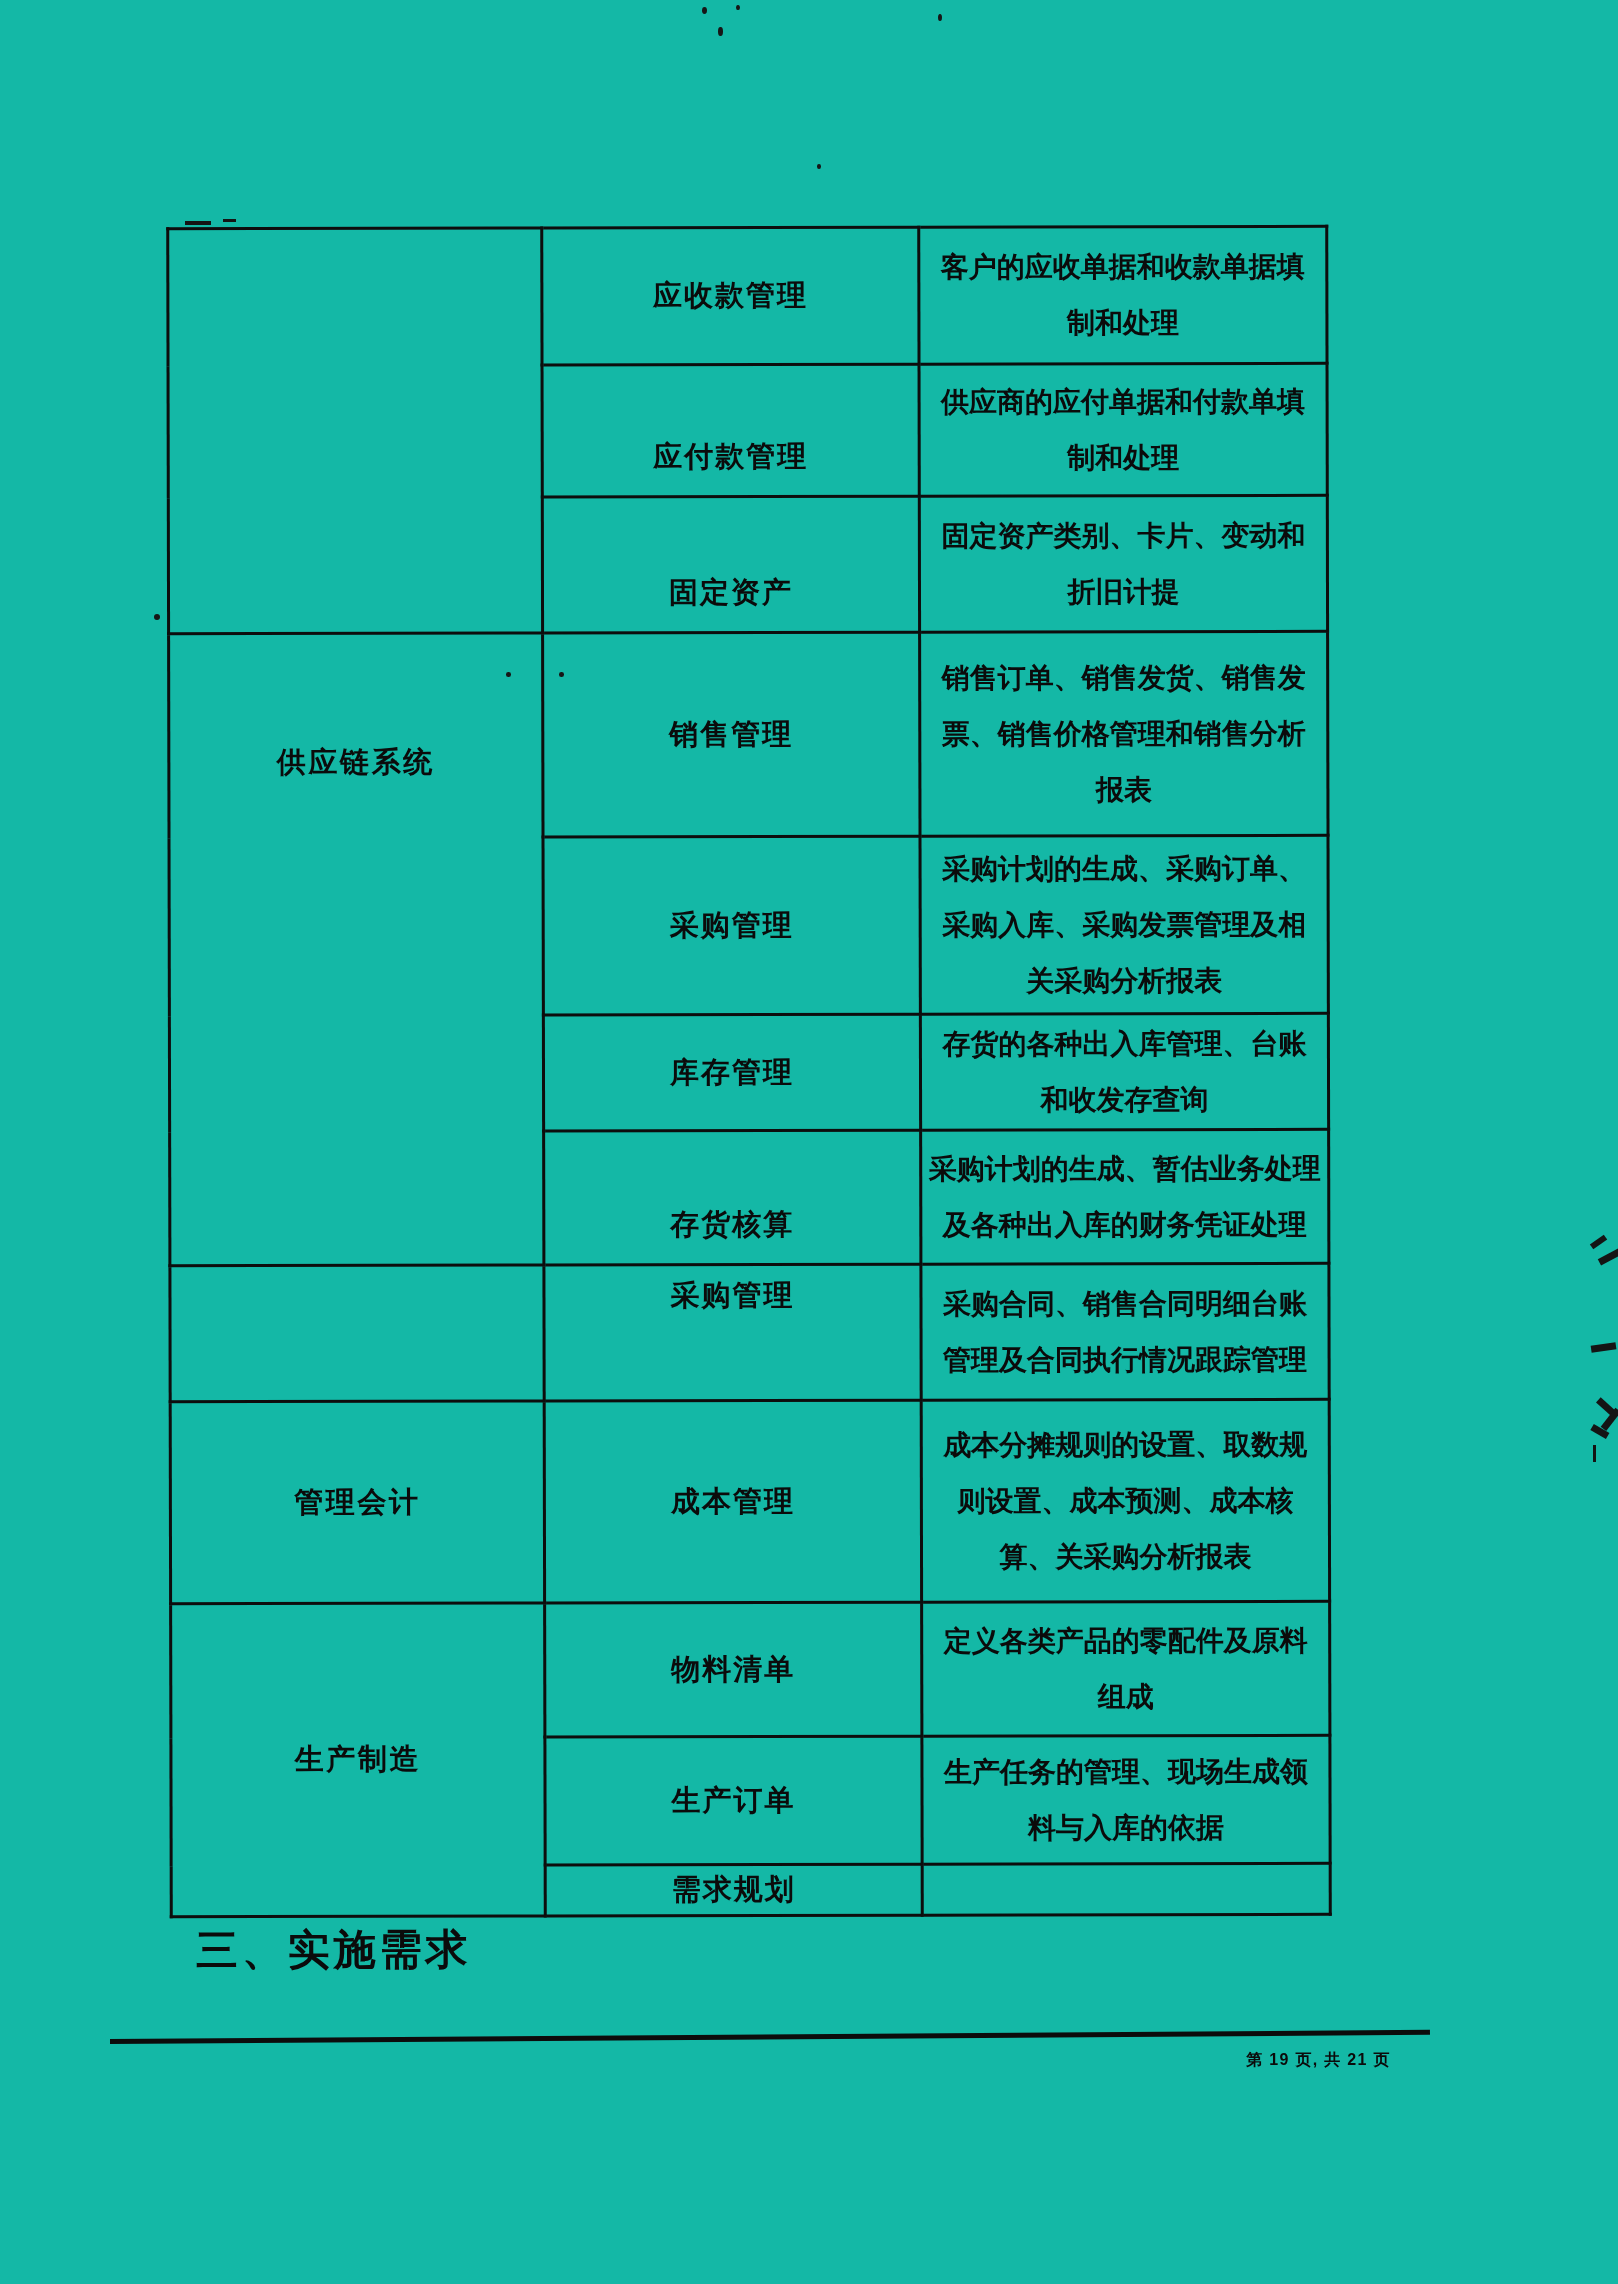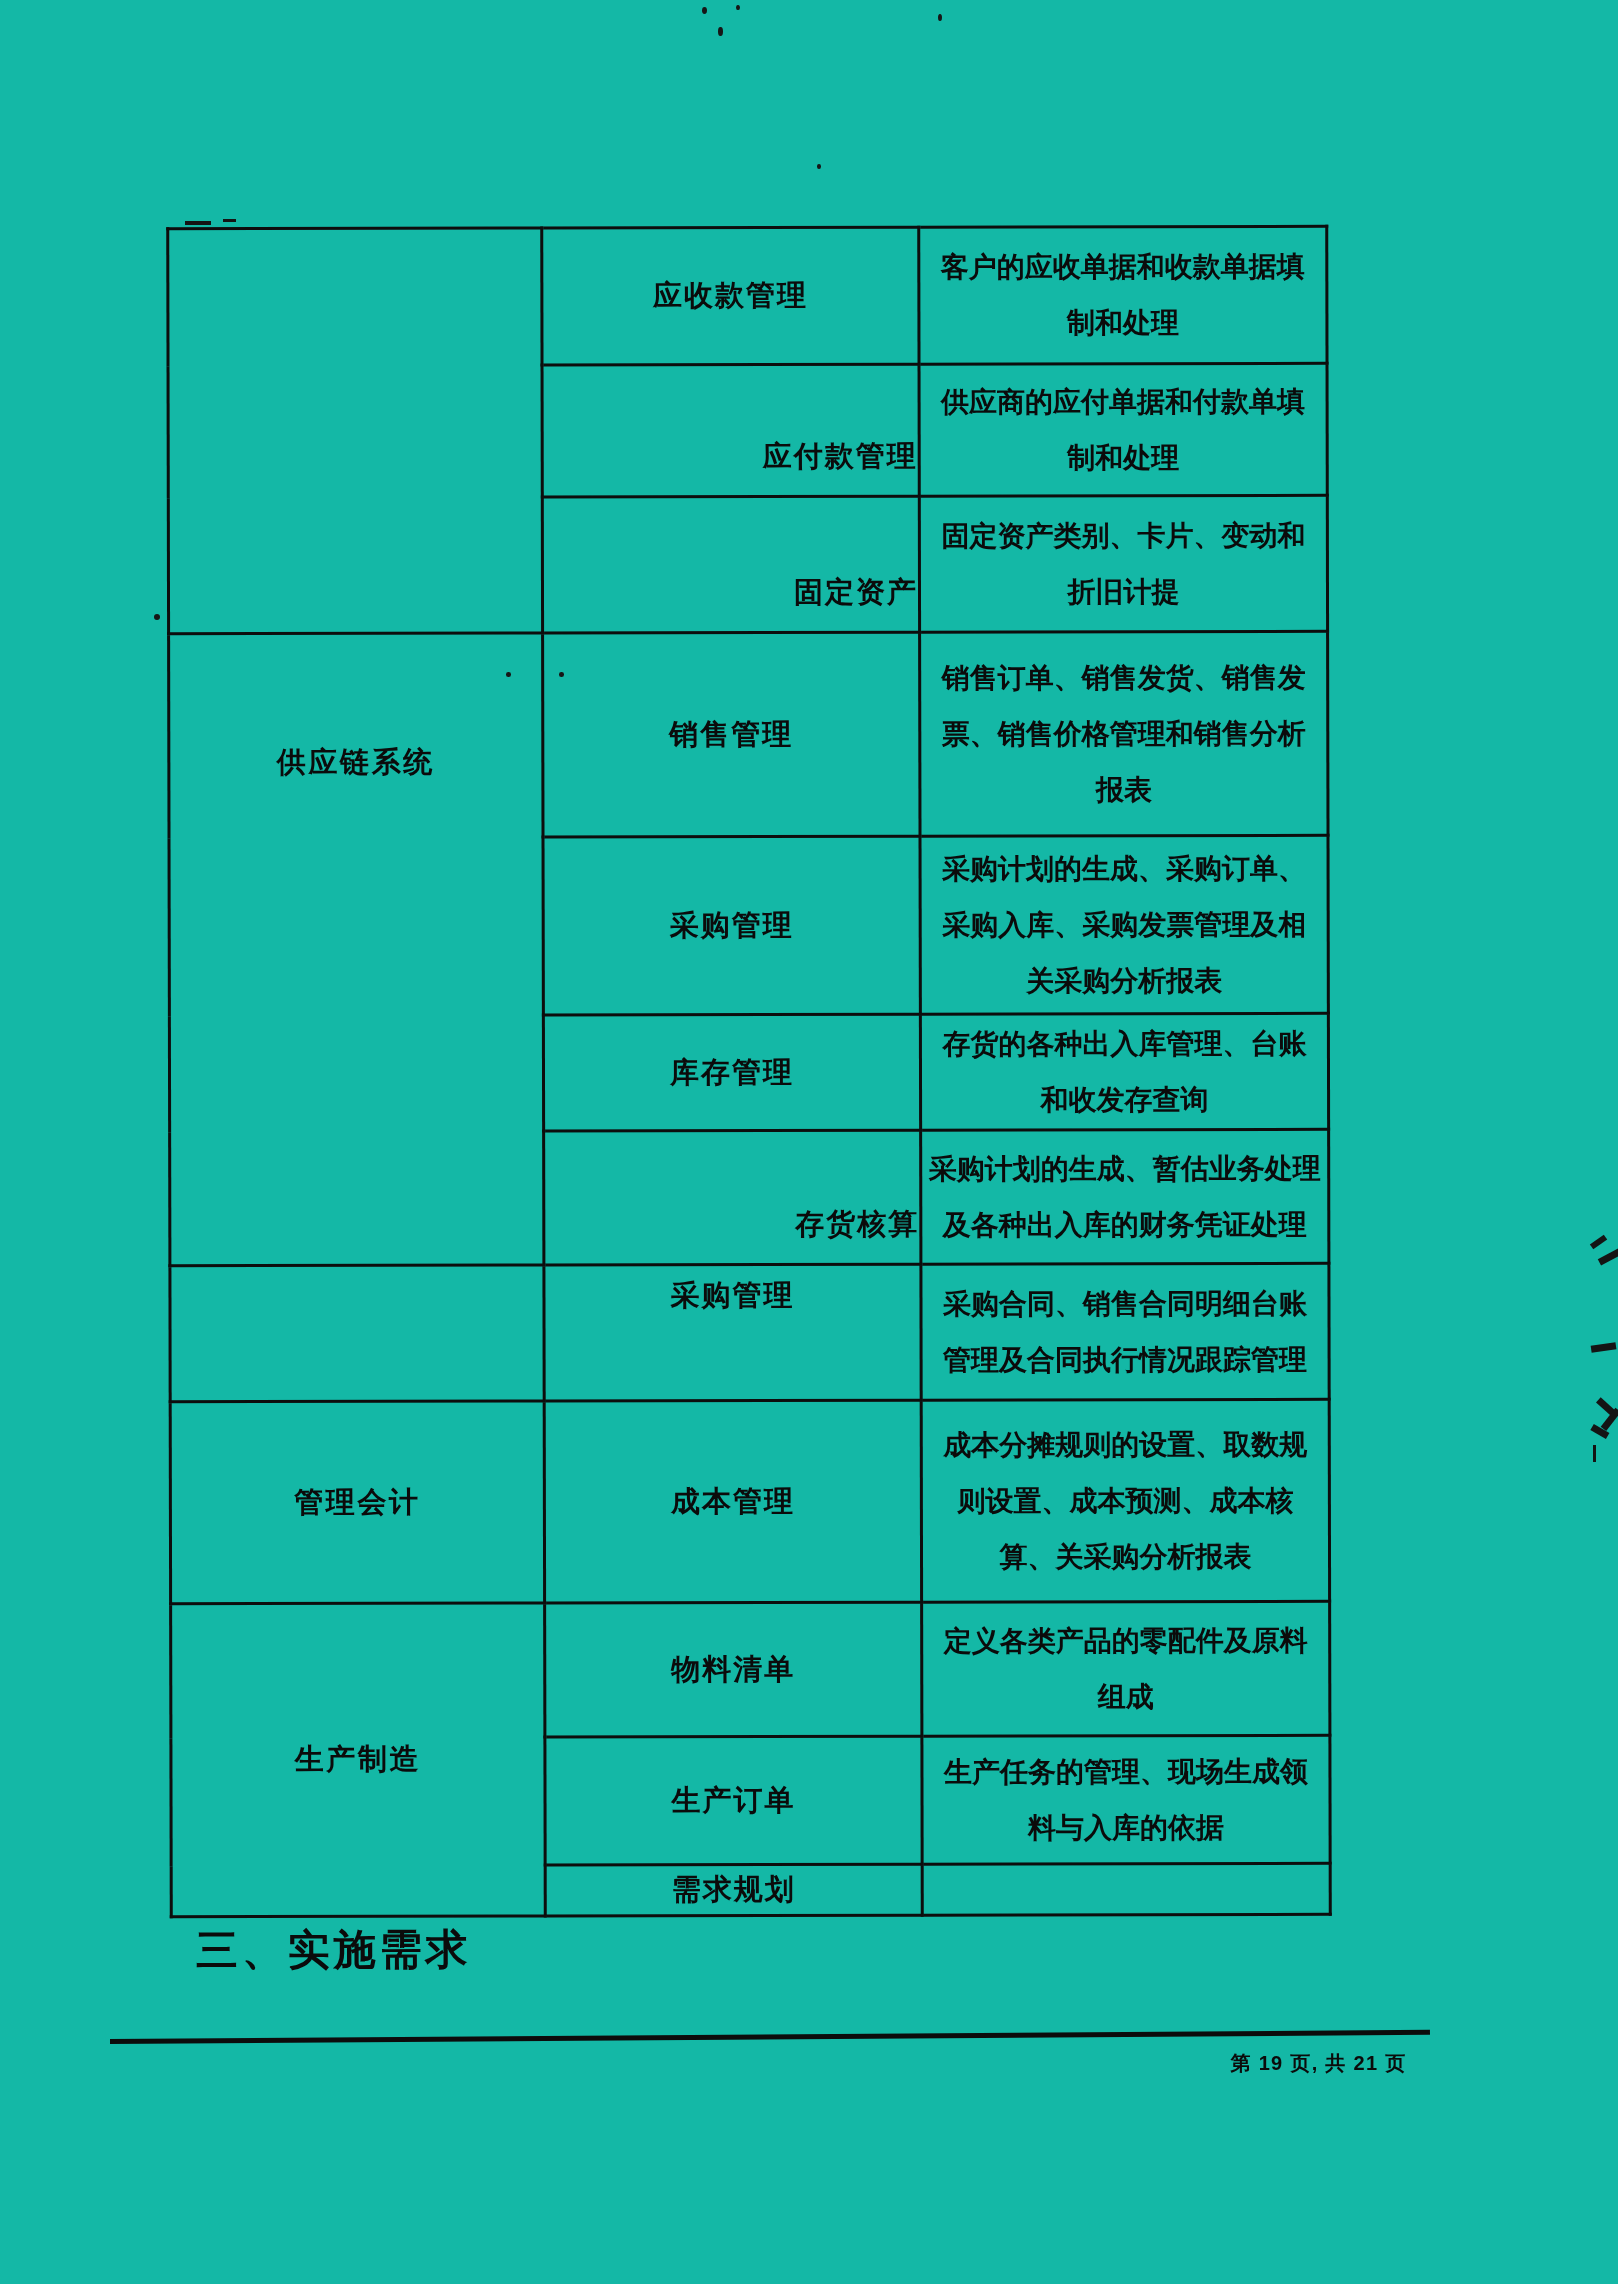--- a/index.html
+++ b/index.html
@@ -33,41 +33,41 @@
   .col-desc{width:408px;}
 
   .r1{height:137px;} .r2{height:132px;} .r3{height:136px;}
   .r4{height:204px;} .r5{height:178px;} .r6{height:116px;}
   .r7{height:134px;} .r8{height:136px;} .r9{height:202px;}
   .r10{height:134px;} .r11{height:128px;} .r12{height:51px;}
 
   td.cat{font-size:29px;letter-spacing:2.6px;}
   td.cat.cat-top{vertical-align:top;padding-top:108px;}
   td.mod{font-size:29px;letter-spacing:2px;}
-  td.mod.vb{vertical-align:bottom;padding-bottom:18px;text-align:right;}
+  td.mod.vb{vertical-align:bottom;padding-bottom:18px;}
   td.mod.vt{vertical-align:top;padding-top:10.4px;}
   td.desc{font-size:28px;border-radius:17px;}
   td.desc .dline{line-height:56px;white-space:nowrap;}
 
   
   .heading{
     position:absolute;left:196px;top:1922px;
     font-size:42px;font-weight:800;letter-spacing:3.9px;
     transform:rotate(-0.2deg);
   }
   
   .footer-rule{
     position:absolute;left:110px;top:2039px;
     width:1320px;height:5.2px;background:#0c0c0c;
     transform:rotate(-0.4deg);transform-origin:left center;
   }
   .footer-page{
     position:absolute;left:1201px;top:2050px;
     width:235px;text-align:center;
-    font-size:20px;font-weight:700;letter-spacing:1.3px;
+    font-size:16px;font-weight:700;letter-spacing:1.3px;
     font-family:"Liberation Sans","DejaVu Sans",sans-serif;
   }
   
   .speck{position:absolute;background:#161616;border-radius:50%;}
   .smudge{position:absolute;background:#141414;}
 </style>
 </head>
 <body>
 
 <div class="page">

